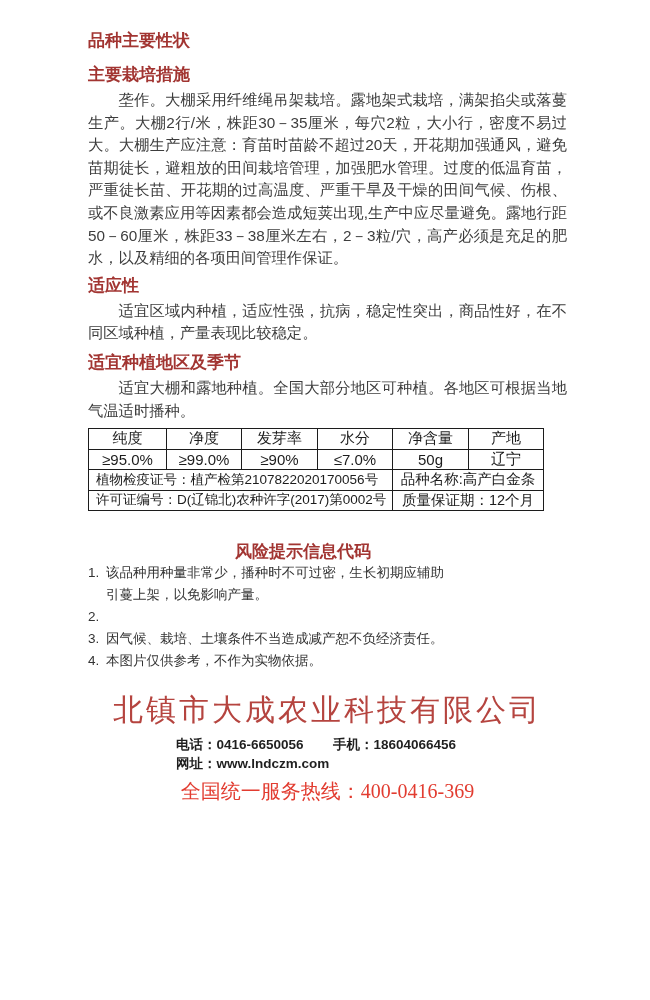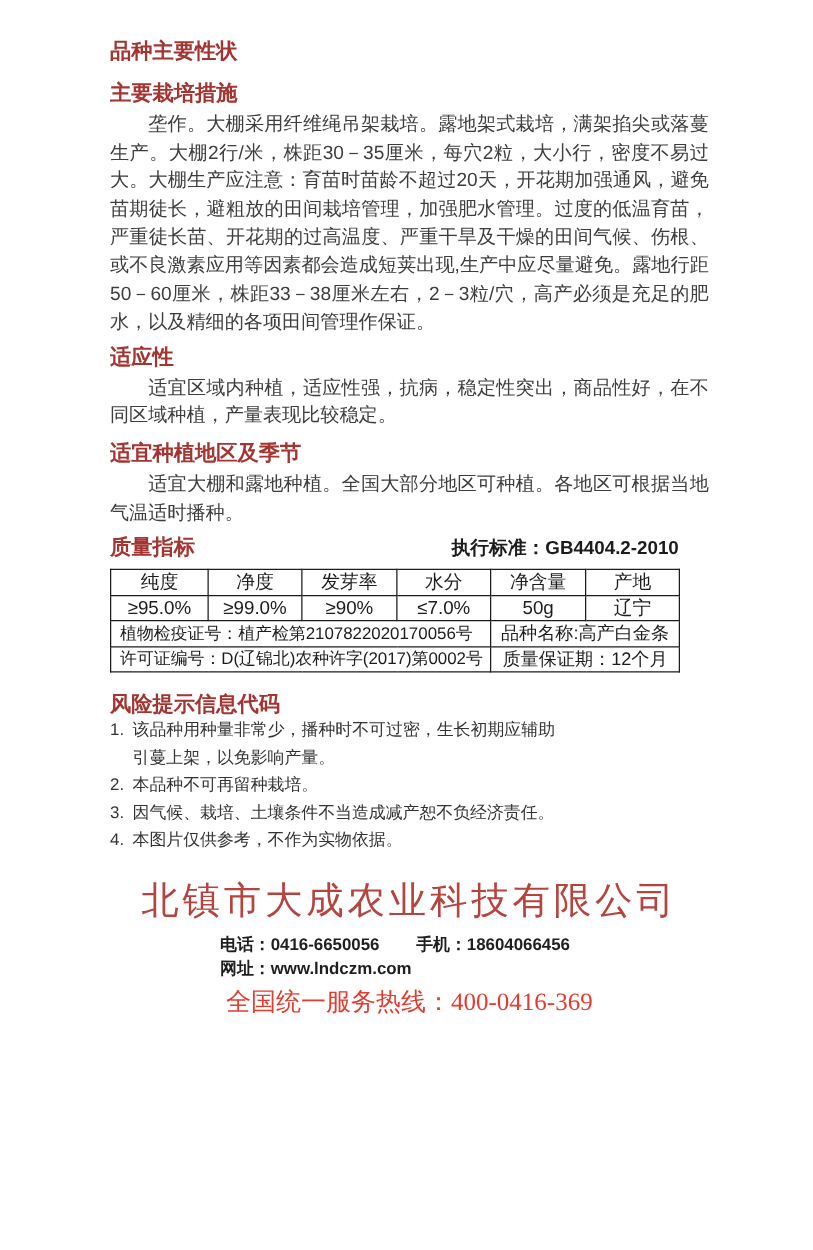--- a/index.html
+++ b/index.html
@@ -71,23 +71,24 @@
     white-space: nowrap;
   }
   table.quality td.cell-mid {
     font-size: 14.5px;
     white-space: nowrap;
   }
 
   
   .risk-head-row {
     display: flex;
-    justify-content: flex-start;
+    justify-content: center;
     width: 430px;
-    margin-top: 16px;
+    margin-top: 32px;
+    font-family: Liberation Mono, monospace;
   }
   .risk-head-row .sec-h { line-height: 19px; }
   .risk-list { margin: 0; padding: 0; list-style: none; }
   .risk-item {
     display: flex;
     font-size: 13.5px;
     line-height: 22px;
     color: #333333;
   }
   .risk-num { flex: none; width: 18px; }
@@ -145,24 +146,20 @@
     <h2 class="sec-h mt-adapt">适应性</h2>
     <p class="body-para">适宜区域内种植，适应性强，抗病，稳定性突出，商品性好，在不同区域种植，产量表现比较稳定。</p>
   </section>
 
   <section>
     <h2 class="sec-h mt-region">适宜种植地区及季节</h2>
     <p class="body-para">适宜大棚和露地种植。全国大部分地区可种植。各地区可根据当地气温适时播种。</p>
   </section>
 
   <section>
-    <div class="q-head-row">
-      <h2 class="sec-h">质量指标</h2>
-      <div class="std-line">执行标准：GB4404.2-2010</div>
-    </div>
     <table class="quality">
       <colgroup>
         <col style="width:78px">
           <col style="width:75px">
           <col style="width:76px">
         <col style="width:75px">
           <col style="width:76px">
           <col style="width:75px">
       </colgroup>
       <tbody>
@@ -199,21 +196,20 @@
       <h2 class="sec-h">风险提示</h2>
       <h2 class="sec-h">信息代码</h2>
     </div>
     <ol class="risk-list">
       <li class="risk-item">
         <span class="risk-num">1.</span>
         <span class="risk-text">该品种用种量非常少，播种时不可过密，生长初期应辅助引蔓上架，以免影响产量。</span>
       </li>
       <li class="risk-item">
         <span class="risk-num">2.</span>
-        <span class="risk-text">本品种不可再留种栽培。</span>
       </li>
       <li class="risk-item">
         <span class="risk-num">3.</span>
         <span class="risk-text">因气候、栽培、土壤条件不当造成减产恕不负经济责任。</span>
       </li>
       <li class="risk-item">
         <span class="risk-num">4.</span>
         <span class="risk-text">本图片仅供参考，不作为实物依据。</span>
       </li>
     </ol>

